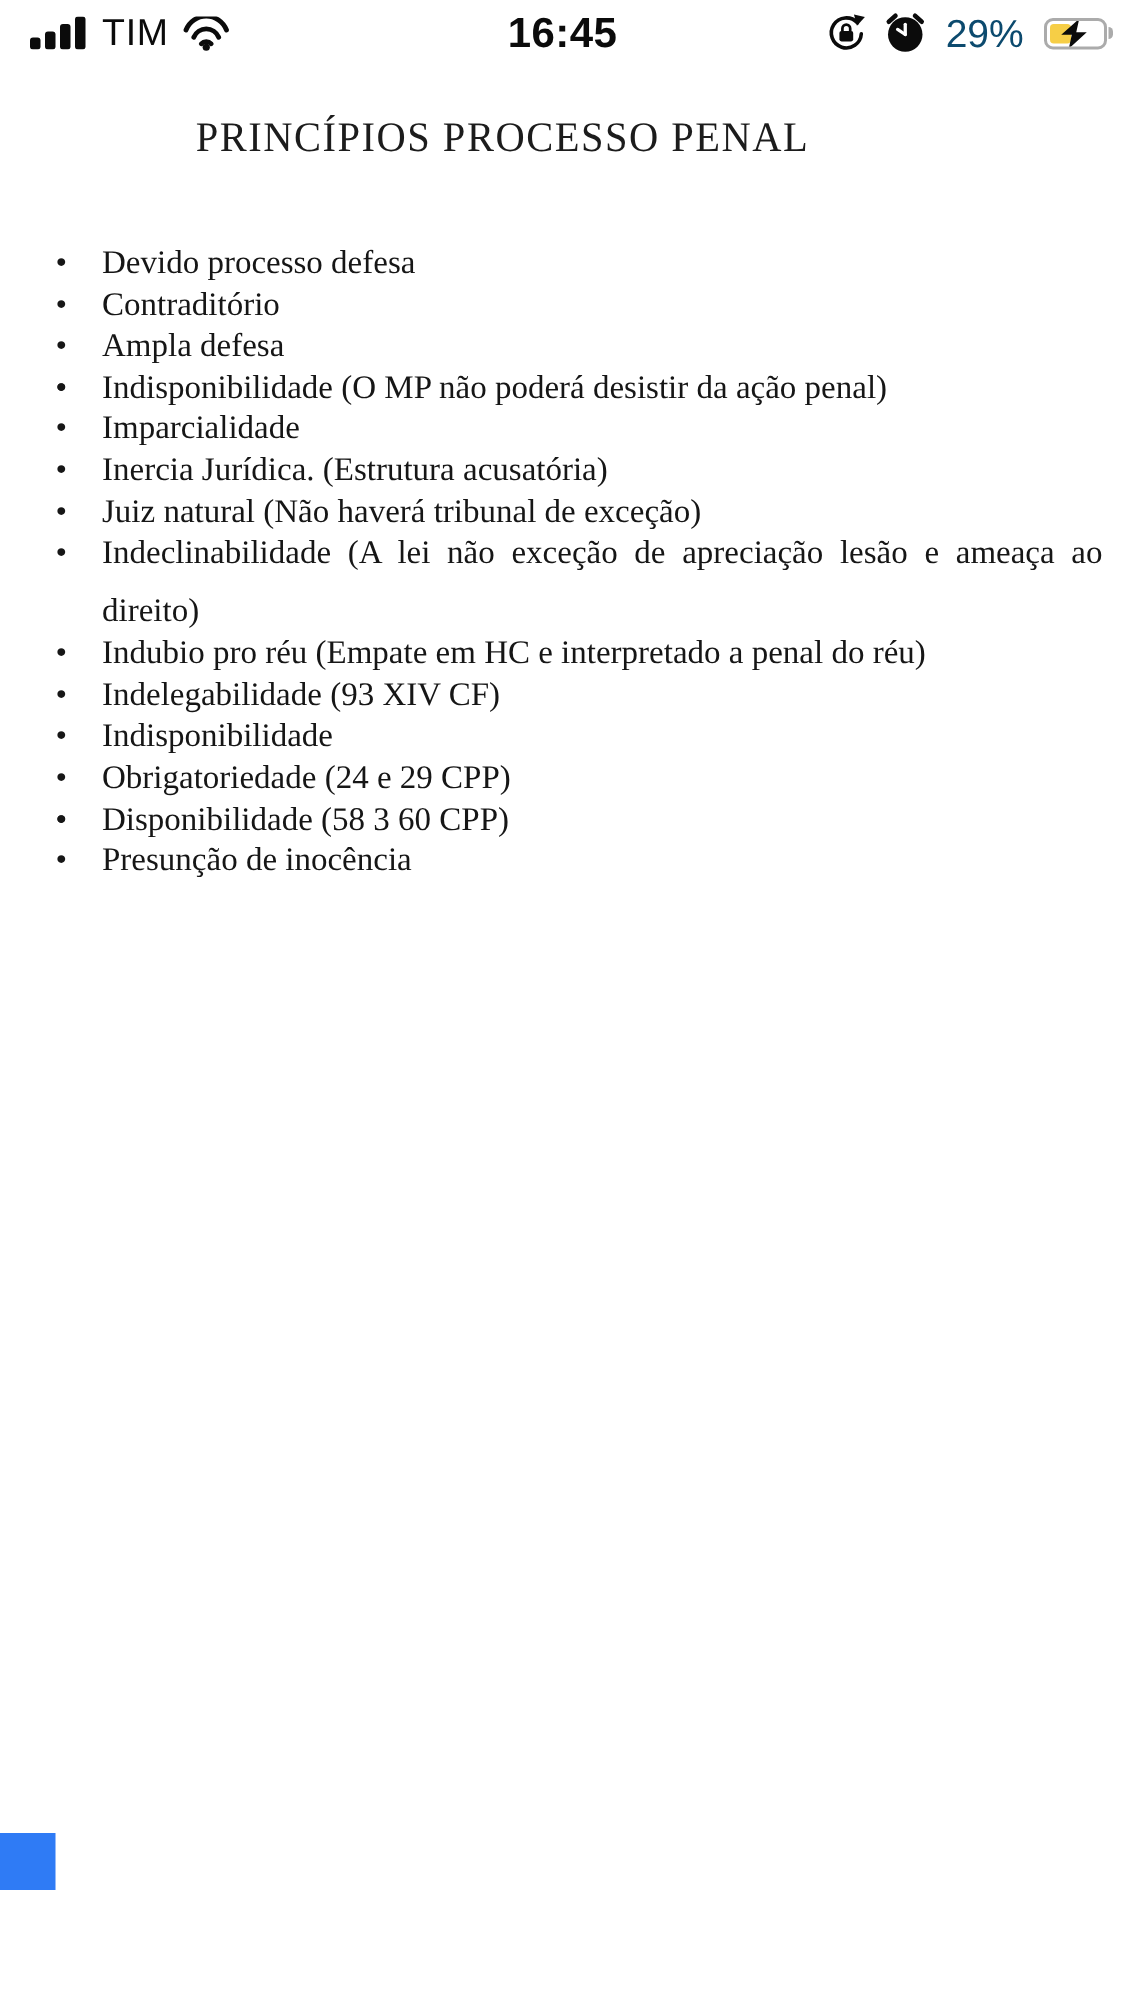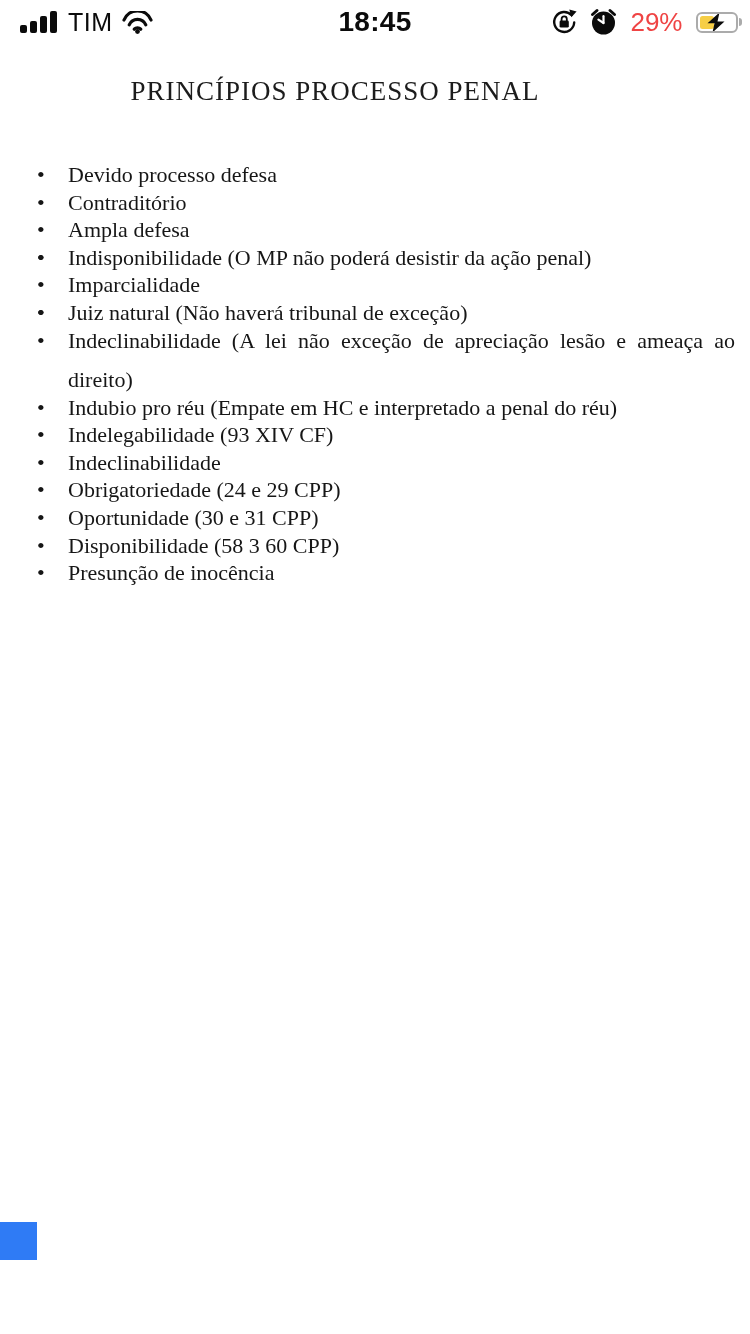--- a/index.html
+++ b/index.html
@@ -12,21 +12,21 @@
   .status-bar{
     position:absolute;top:0;left:0;width:750px;height:44px;
     display:flex;align-items:center;justify-content:space-between;
   }
   .sb-left{display:flex;align-items:center;gap:8px;margin-left:20px;}
   .sb-center{position:absolute;left:0;right:0;top:0;height:44px;
     display:flex;align-items:center;justify-content:center;pointer-events:none;}
   .sb-right{display:flex;align-items:center;gap:9px;margin-right:8px;}
   .carrier{font-size:25px;font-weight:400;letter-spacing:.5px;color:#0b0b0b;}
   .clock{font-size:28px;font-weight:600;color:#0b0b0b;letter-spacing:.3px;}
-  .pct{font-size:26px;font-weight:400;color:#ef4444;margin-left:2px;}
+  .pct{font-size:26px;font-weight:400;color:#0c4a6e;margin-left:2px;}
   .sb-icon{display:block;}
 
   
   .battery{display:flex;align-items:center;margin-left:4px;}
   .battery-body{position:relative;width:42px;height:21px;border:2px solid #ababab;
     border-radius:6px;box-sizing:border-box;background:#fff;}
   .battery-fill{position:absolute;left:2px;top:2px;width:14px;height:13px;
     border-radius:2.5px;}
   .bolt{position:absolute;left:0;top:0;width:38px;height:17px;}
   .battery-cap{width:3px;height:8px;background:#ababab;border-radius:0 3px 3px 0;margin-left:1.5px;}
@@ -68,21 +68,21 @@
       <span class="carrier">TIM</span>
       <svg class="sb-icon" width="33" height="23" viewBox="0 0 33 23">
         <path d="M3 9 A14.5 14.5 0 0 1 30 9" fill="none" stroke="#0b0b0b" stroke-width="3.2" stroke-linecap="round"></path>
         <path d="M8.2 13.8 A9 9 0 0 1 24.8 13.8" fill="none" stroke="#0b0b0b" stroke-width="3.2" stroke-linecap="round"></path>
         <path d="M13.2 18.2 A4.5 4.5 0 0 1 19.8 18.2" fill="none" stroke="#0b0b0b" stroke-width="3.2" stroke-linecap="round"></path>
         <circle cx="16.5" cy="20.5" r="2.4" fill="#0b0b0b"></circle>
       </svg>
     </div>
 
     <div class="sb-center">
-      <span class="clock">18:45</span>
+      <span class="clock">16:45</span>
     </div>
 
     <div class="sb-right">
       <svg class="sb-icon" width="30" height="30" viewBox="0 0 30 30">
         <path d="M22.6 8.2 A10 10 0 1 0 25.2 15.5" fill="none" stroke="#0b0b0b" stroke-width="2.4" stroke-linecap="round"></path>
         <path d="M20.3 2.6 L27.6 4.4 L22.3 10.2 Z" fill="#0b0b0b"></path>
         <path d="M12.6 14 v-2 a2.6 2.6 0 0 1 5.2 0 v2" fill="none" stroke="#0b0b0b" stroke-width="1.8"></path>
         <rect x="10.6" y="13.6" width="9.2" height="7" rx="1.4" fill="#0b0b0b"></rect>
       </svg>
       <svg class="sb-icon" width="31" height="30" viewBox="0 0 31 30">
@@ -107,30 +107,30 @@
 
   <main class="doc">
     <h1 class="doc-title">PRINCÍPIOS PROCESSO PENAL</h1>
     <ul class="bullet-list" id="bullet-list">
         <li class="bullet-item"><span class="dot">•</span><span class="txt">Devido processo defesa</span></li>
         <li class="bullet-item"><span class="dot">•</span><span class="txt">Contraditório</span></li>
         <li class="bullet-item"><span class="dot">•</span><span class="txt">Ampla defesa</span></li>
         <li class="bullet-item"><span class="dot">•</span></li>
         <li class="bullet-item"><span class="dot">•</span><span class="txt">Indisponibilidade (O MP não poderá desistir da ação penal)</span></li>
         <li class="bullet-item"><span class="dot">•</span><span class="txt">Imparcialidade</span></li>
-        <li class="bullet-item"><span class="dot">•</span></li>
+        <li class="bullet-item"><span class="dot">•</span><span class="txt">Inercia Jurídica. (Estrutura acusatória)</span></li>
         <li class="bullet-item"><span class="dot">•</span><span class="txt">Juiz natural (Não haverá tribunal de exceção)</span></li>
         <li class="bullet-item wrap-justify">
           <span class="dot">•</span>
           <span class="txt">Indeclinabilidade (A lei não exceção de apreciação lesão e ameaça ao direito)</span>
         </li>
         <li class="bullet-item"><span class="dot">•</span><span class="txt">Indubio pro réu (Empate em HC e interpretado a penal do réu)</span></li>
         <li class="bullet-item"><span class="dot">•</span><span class="txt">Indelegabilidade (93 XIV CF)</span></li>
-        <li class="bullet-item"><span class="dot">•</span><span class="txt">Indeclinabilidade</span></li>
+        <li class="bullet-item"><span class="dot">•</span><span class="txt">Indisponibilidade</span></li>
         <li class="bullet-item"><span class="dot">•</span><span class="txt">Obrigatoriedade (24 e 29 CPP)</span></li>
-        <li class="bullet-item"><span class="dot">•</span><span class="txt">Oportunidade (30 e 31 CPP)</span></li>
+        <li class="bullet-item"><span class="dot">•</span></li>
         <li class="bullet-item"><span class="dot">•</span><span class="txt">Disponibilidade (58 3 60 CPP)</span></li>
         <li class="bullet-item"><span class="dot">•</span><span class="txt">Presunção de inocência</span></li>
       </ul>
   </main>
 
   <div class="corner-swatch" style="background: rgb(47, 123, 245);"></div>
 </div>
 
 </body></html>

